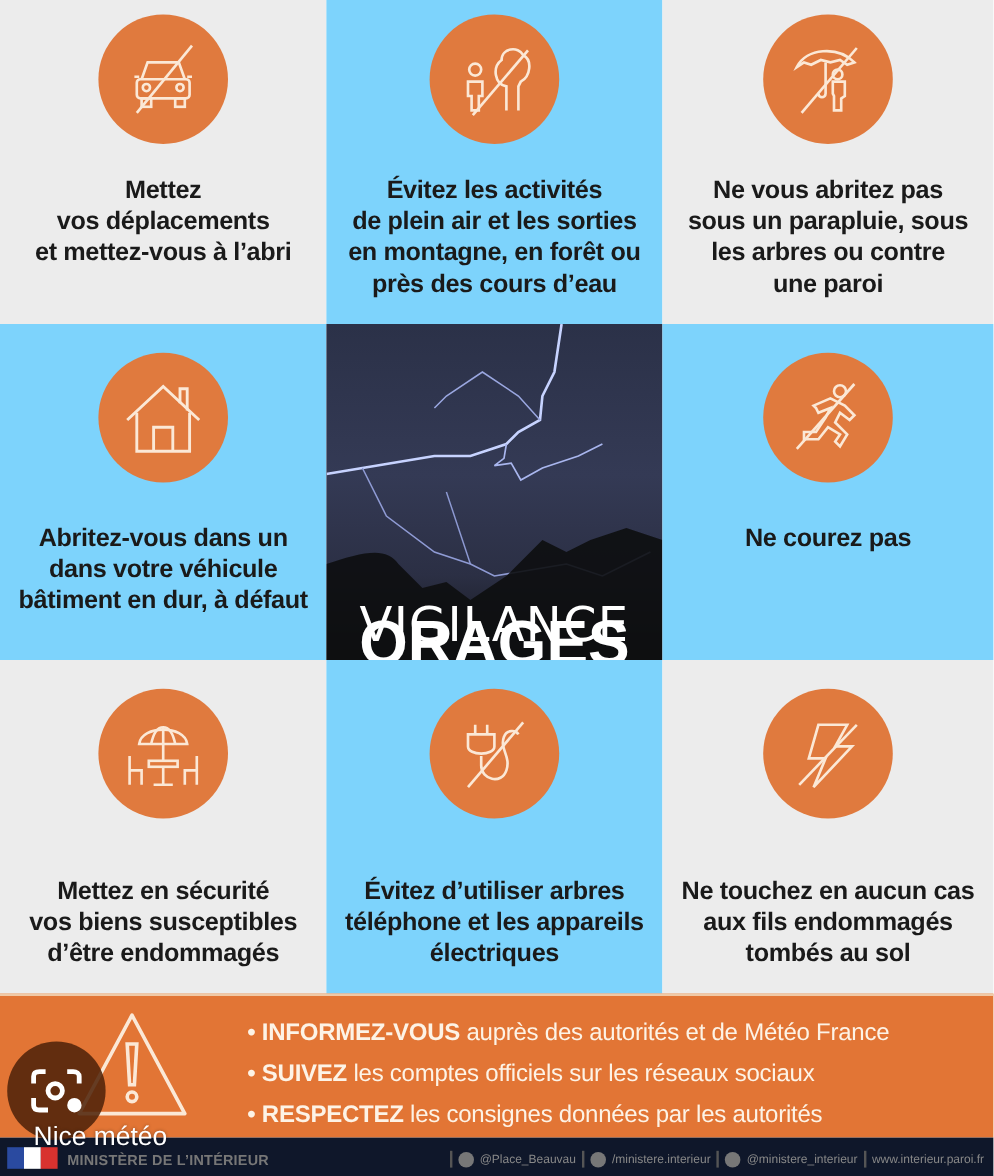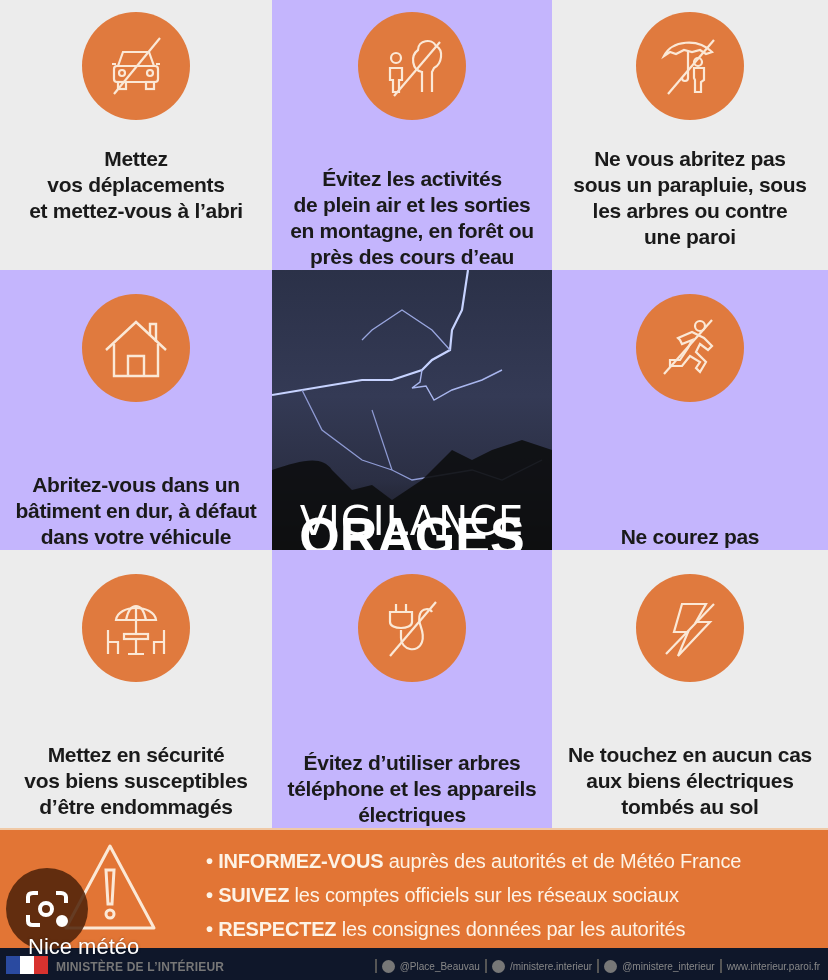--- a/index.html
+++ b/index.html
@@ -2,30 +2,30 @@
 <html><head>
 <meta charset="utf-8">
 <style>
   * { box-sizing: border-box; margin: 0; padding: 0; }
   html, body { width: 828px; height: 980px; overflow: hidden; background: #fff; }
   body { font-family: "Liberation Sans", sans-serif; position: relative; }
   .grid { position: absolute; left: 0; top: 0; width: 828px; height: 828px; display: grid;
     grid-template-columns: 272px 280px 276px; grid-template-rows: 270px 280px 278px; }
   .cell { position: relative; display: flex; flex-direction: column; align-items: center; text-align: center; }
   .cell.grey { background: #ececec; }
-  .cell.white { background: #c4b5fd; justify-content: space-between; }
+  .cell.white { background: #7dd3fc; }
   .circle { width: 108px; height: 108px; border-radius: 50%; background: #e07a3e; margin-top: 12px;
     display: flex; align-items: center; justify-content: center; flex-shrink: 0; }
   .circle svg { width: 76px; height: 76px; }
   .cell .txt { margin-top: 26px; font-weight: bold; font-size: 21px; line-height: 26px; color: #1a1a1a;
     letter-spacing: -0.3px; }
   .row2 .circle { margin-top: 24px; }
   .row2 .txt { margin-top: 34px; }
   .row3 .circle { margin-top: 24px; }
-  .row3 .txt { margin-top: 60px; }
+  .row3 .txt { margin-top: 48px; }
   .hero { background: linear-gradient(180deg, #2b3148 0%, #343a55 45%, #2b2f44 75%, #141518 100%);
     position: relative; overflow: hidden; }
   .hero svg.bolt { position: absolute; left: 0; top: 0; width: 100%; height: 100%; }
   .hero .title1 { position: absolute; left: 0; right: 0; top: 196px; color: #fff; font-size: 40px;
     text-align: center; letter-spacing: 1px; font-family: "DejaVu Sans", sans-serif; font-weight: normal; margin-top: 32px; }
   .hero .title2 { position: absolute; left: 0; right: 0; top: 236px; color: #fff; font-size: 52px;
     text-align: center; font-weight: bold; font-family: Liberation Sans, sans-serif; }
   .banner { position: absolute; left: 0; top: 828px; width: 828px; height: 120px; background: #e27535;
     border-top: 2px solid #f0c9a6; }
   .banner .warn { position: absolute; left: 62px; top: 10px; width: 96px; height: 96px; }
@@ -106,22 +106,22 @@
     <div class="circle">
       <svg viewBox="0 0 76 76" fill="none" stroke="#fbe8d6" stroke-width="2.4">
         <path d="M8 40 L38 12 L68 40"></path>
           <path d="M52 26 V14 H58 V32"></path>
         <path d="M16 34 V66 H60 V34"></path>
           <path d="M30 66 V46 H46 V66"></path>
       </svg>
     </div>
     <div class="txt">
       <div>Abritez-vous dans un</div>
+      <div>dans votre véhicule</div>
       <div>bâtiment en dur, à défaut</div>
-      <div>dans votre véhicule</div>
     </div>
   </div>
   <div class="cell hero">
     <svg class="bolt" viewBox="0 0 280 280" fill="none">
       <path d="M196 0 L190 40 L180 60 L178 80 L160 90 L150 100 L120 110 L90 110 L60 115 L30 120 L0 125" stroke="#c7d3ff" stroke-width="2.2"></path>
       <path d="M178 80 L160 60 L130 40 L100 60 L90 70" stroke="#9aa7e0" stroke-width="1.3"></path>
       <path d="M150 100 L148 112 L140 118 L154 116 L162 130 L180 120 L210 110 L230 100" stroke="#a9b6ee" stroke-width="1.4"></path>
       <path d="M30 120 L50 160 L90 190 L120 200 L140 210 L170 205 L200 200 L230 210 L270 190" stroke="#8f9bd4" stroke-width="1.3"></path>
       <path d="M100 140 L110 170 L120 200" stroke="#8f9bd4" stroke-width="1.2"></path>
       <path d="M0 200 C30 190 50 185 60 200 L80 220 L100 215 L120 230 L150 210 L170 190 L180 180 L200 190 L220 180 L250 170 L280 180 L280 280 L0 280 Z" fill="#0d0e10" opacity="0.9"></path>
@@ -178,21 +178,21 @@
   </div>
   <div class="cell grey row3">
     <div class="circle">
       <svg viewBox="0 0 76 76" fill="none" stroke="#fbe8d6" stroke-width="2.2">
         <path d="M30 14 H54 L44 32 H58 L26 66 L36 42 H22 Z"></path>
         <path d="M14 64 L62 14"></path>
       </svg>
     </div>
     <div class="txt">
       <div>Ne touchez en aucun cas</div>
-      <div>aux biens électriques</div>
+      <div>aux fils endommagés</div>
       <div>tombés au sol</div>
     </div>
   </div>
 </div>
 
 <div class="banner">
   <svg class="warn" viewBox="0 0 96 96" fill="none" stroke="#fbe8d6" stroke-width="3">
     <path d="M48 6 L92 88 H4 Z" stroke-linejoin="round"></path>
     <path d="M44 30 H52 L50 64 H46 Z"></path>
     <circle cx="48" cy="74" r="4"></circle>

